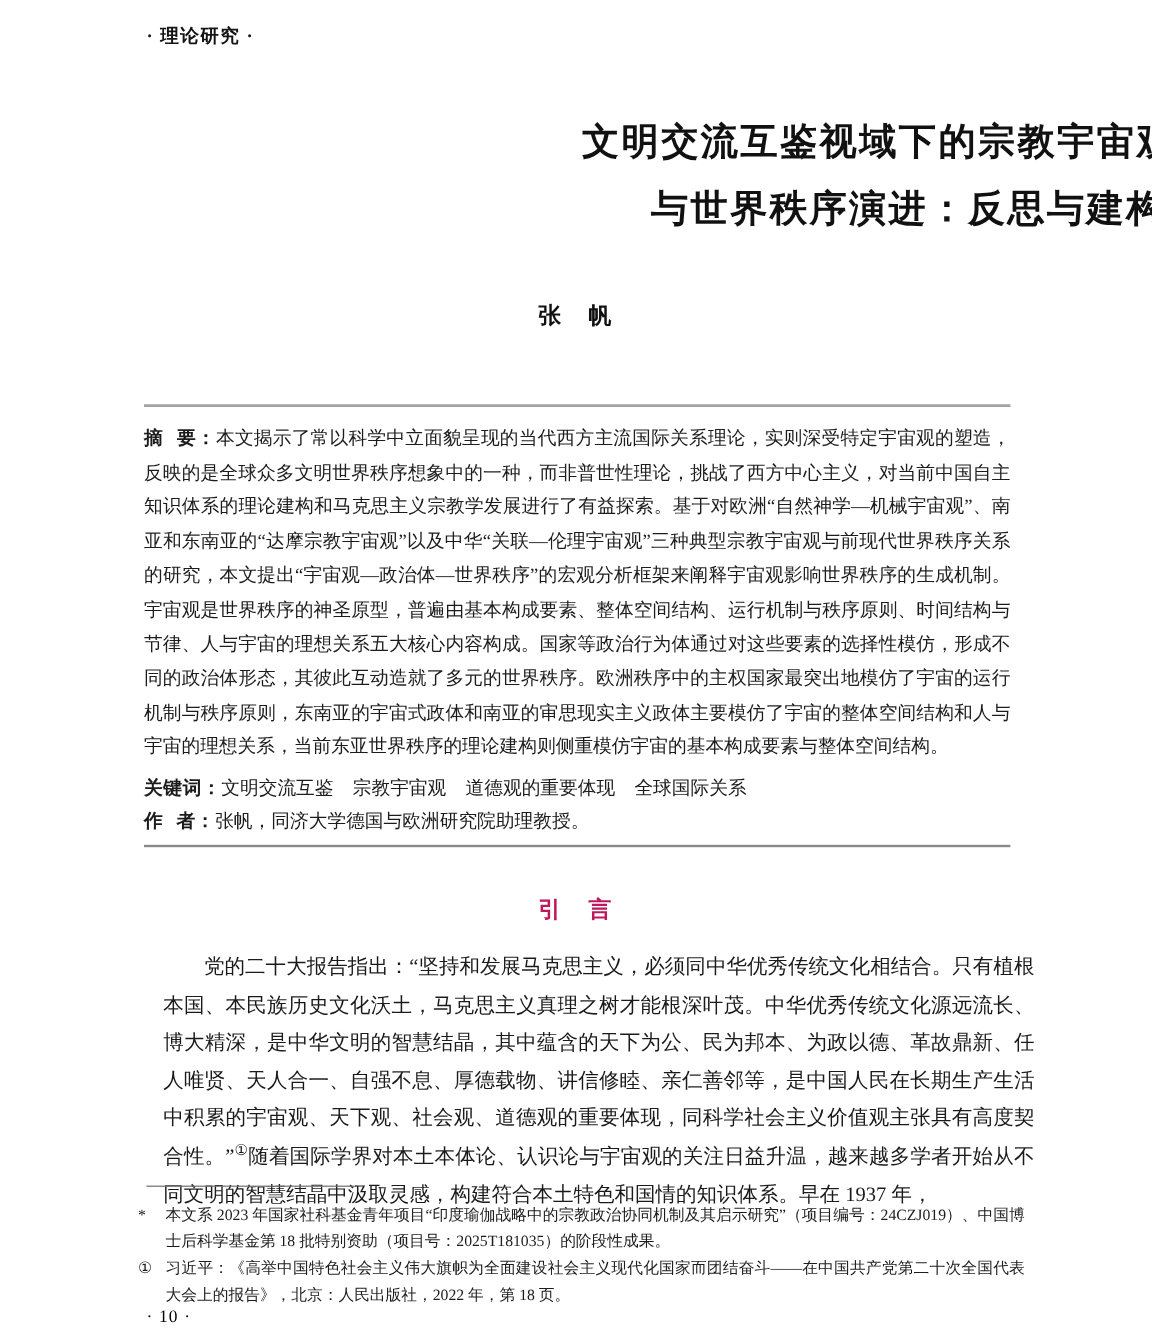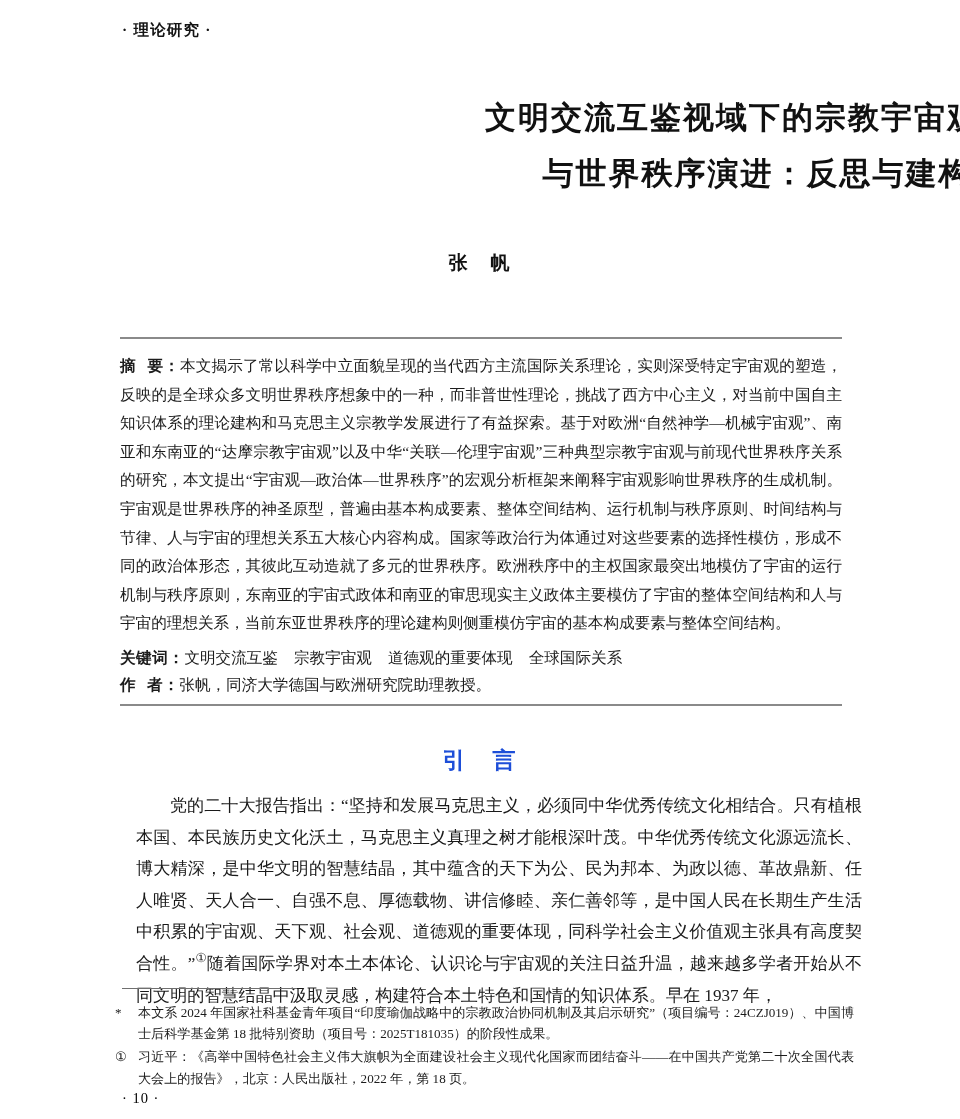--- a/index.html
+++ b/index.html
@@ -114,24 +114,24 @@
   .kw-gap { display: inline-block; width: 16px; }
   .abstract-foot { padding-bottom: 5px; }
 
   
   .section-heading {
     position: absolute;
     left: 0;
     top: 745px;
     width: 960px;
     text-align: center;
-    font-size: 23px;
+    font-size: 19px;
     font-weight: bold;
     letter-spacing: 2px;
-    color: #1d4ed8;
+    color: #be185d;
   }
 
   
   .body-wrap {
     position: absolute;
     left: 136px;
     top: 790px;
     width: 726px;
   }
   .body-para {
@@ -226,21 +226,21 @@
 
   <div class="body-wrap">
     <p class="body-para"><span>党的二十大报告指出：“坚持和发展马克思主义，必须同中华优秀传统文化相结合。只有植根本国、本民族历史文化沃土，马克思主义真理之树才能根深叶茂。中华优秀传统文化源远流长、博大精深，是中华文明的智慧结晶，其中蕴含的天下为公、民为邦本、为政以德、革故鼎新、任人唯贤、天人合一、自强不息、厚德载物、讲信修睦、亲仁善邻等，是中国人民在长期生产生活中积累的宇宙观、天下观、社会观、道德观的重要体现，同科学社会主义价值观主张具有高度契合性。”</span><span class="fn-ref">①</span><span>随着国际学界对本土本体论、认识论与宇宙观的关注日益升温，越来越多学者开始从不同文明的智慧结晶中汲取灵感，构建符合本土特色和国情的知识体系。早在 1937 年，</span></p>
   </div>
 
   <div class="fn-rule"></div>
 
   <div class="footnotes">
     <div class="fn-item">
       <div class="fn-marker">*</div>
-      <div class="fn-text">本文系 2024 年国家社科基金青年项目“印度瑜伽战略中的宗教政治协同机制及其启示研究”（项目编号：24CZJ019）、中国博士后科学基金第 18 批特别资助（项目号：2025T181035）的阶段性成果。</div>
+      <div class="fn-text">本文系 2023 年国家社科基金青年项目“印度瑜伽战略中的宗教政治协同机制及其启示研究”（项目编号：24CZJ019）、中国博士后科学基金第 18 批特别资助（项目号：2025T181035）的阶段性成果。</div>
     </div>
     <div class="fn-item">
       <div class="fn-marker">①</div>
       <div class="fn-text">习近平：《高举中国特色社会主义伟大旗帜为全面建设社会主义现代化国家而团结奋斗——在中国共产党第二十次全国代表大会上的报告》，北京：人民出版社，2022 年，第 18 页。</div>
     </div>
   </div>
 
   <div class="page-number">· 10 ·</div>
 
 </div>

